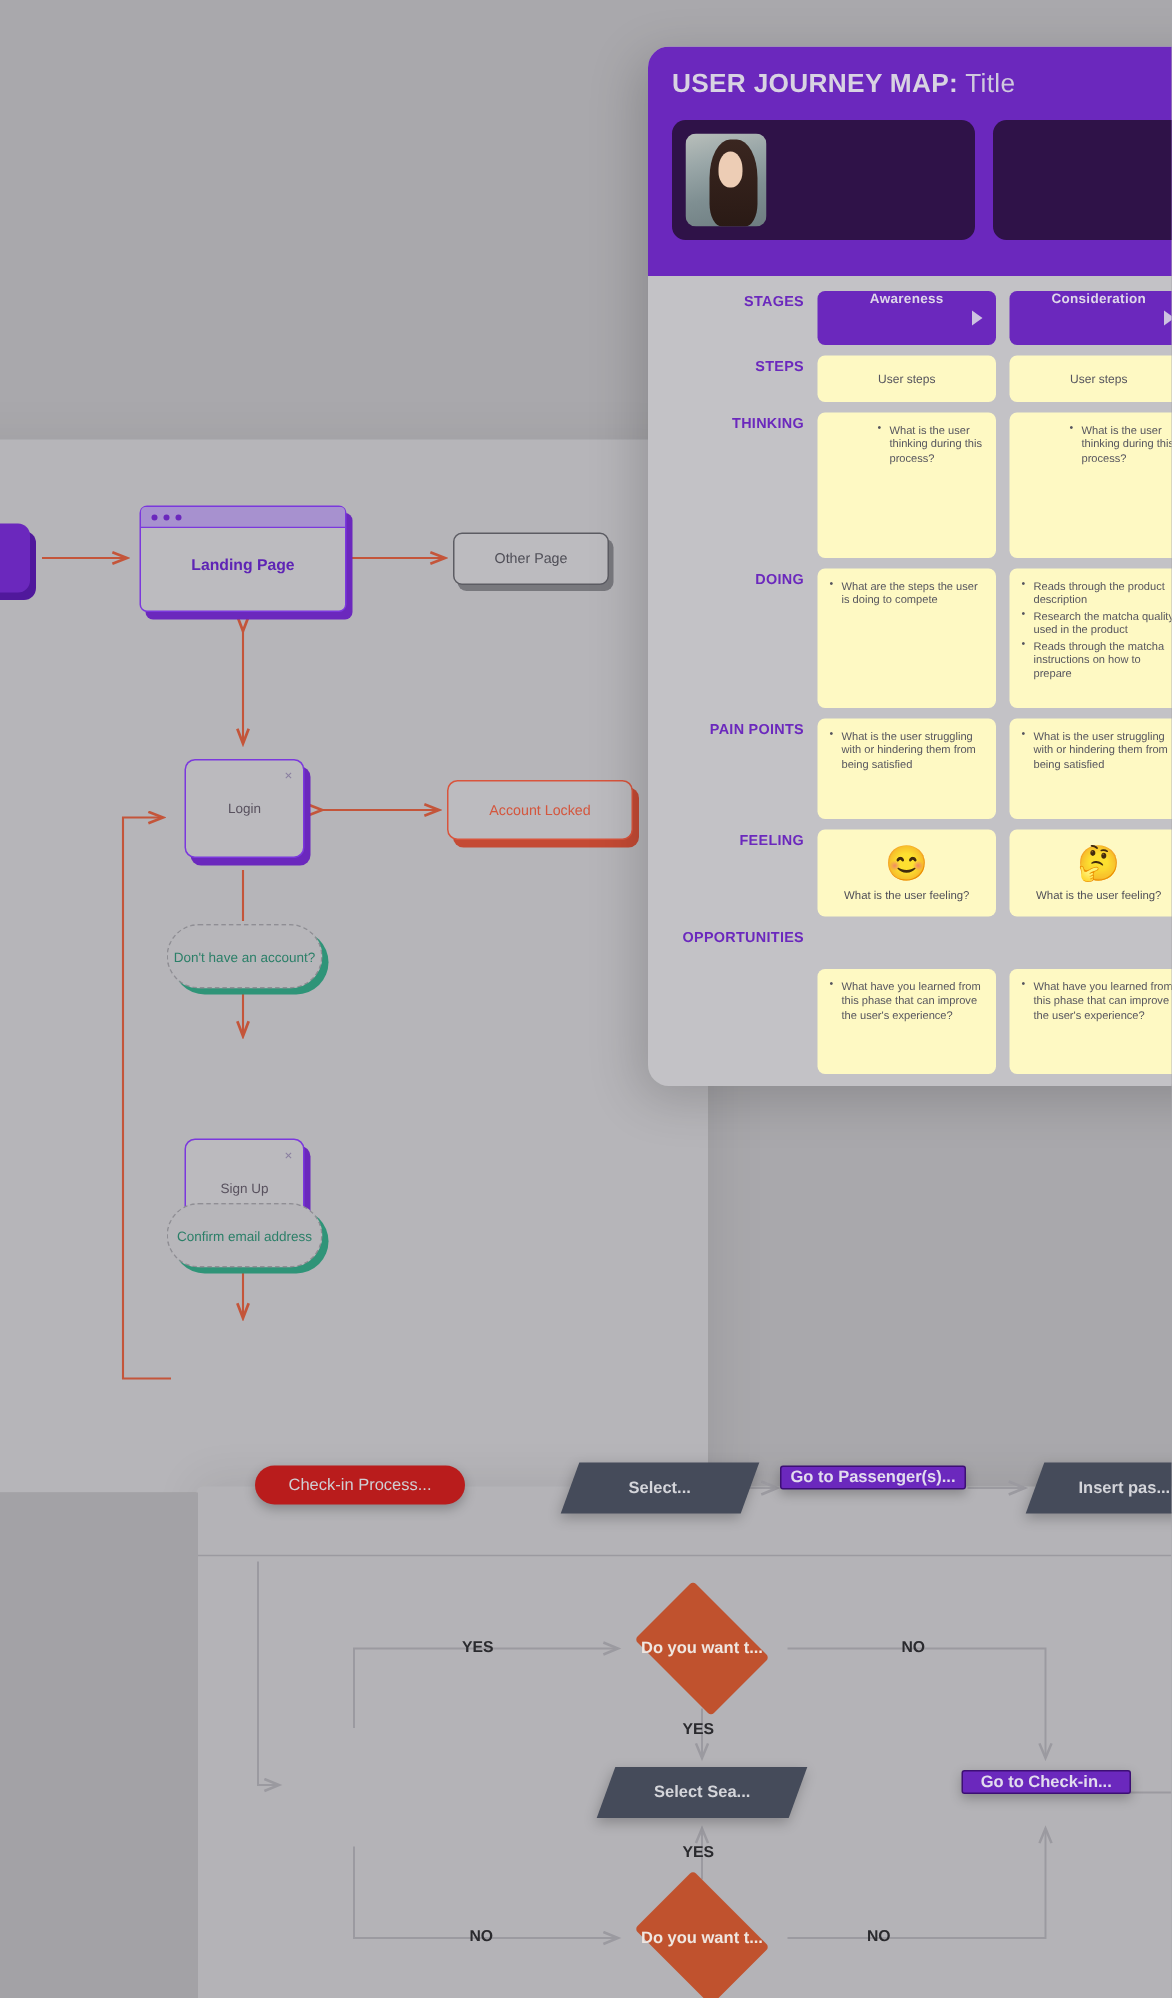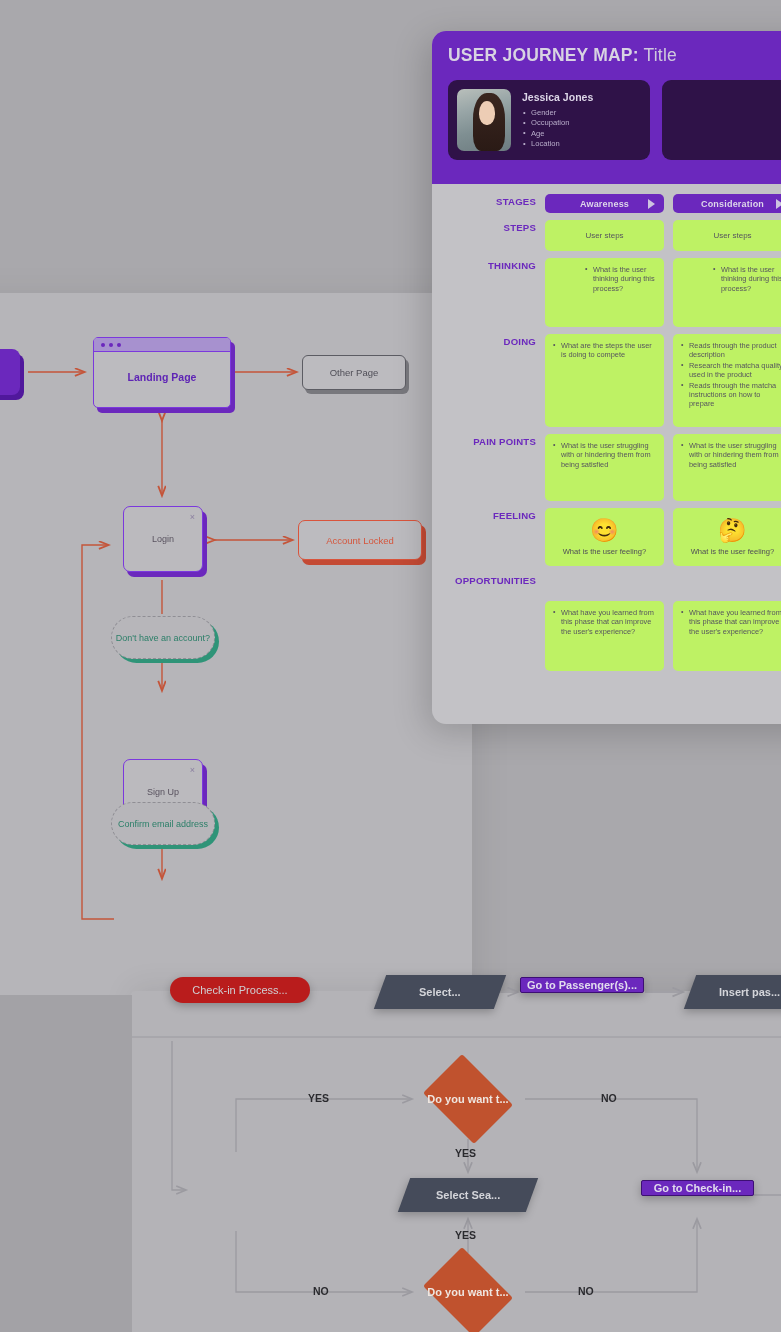--- a/index.html
+++ b/index.html
@@ -74,42 +74,42 @@
   .persona-attrs li:before{ content:"•"; position:absolute; left:1px; top:-.5px; }
 
   
   .ujm-grid{ padding:10px 0 0 0; position:relative; }
   .grid-row{ display:flex; align-items:flex-start; margin-bottom:7px; }
   .row-label{
     width:113px; flex:0 0 113px; text-align:right; padding-right:9px;
     color:#6b28bd; font-size:9.6px; font-weight:bold; letter-spacing:.2px; padding-top:2px;
   }
   .cells{ display:flex; gap:9px; }
-  .cell{ width:119px; flex:0 0 119px; border-radius:5px; background:#bef264; }
+  .cell{ width:119px; flex:0 0 119px; border-radius:5px; background:#fef9c3; }
 
   .stage-chip{
-    background:#6b28bd; height:19px; border-radius:5px;
-    display:flex; align-items:center; justify-content:center; position:relative;
+    background:#6b28bd; height:36px; border-radius:5px;
+    display:flex; justify-content:center; position:relative;
     color:#ded7ea; font-size:9px; font-weight:bold; letter-spacing:.2px;
   }
   .stage-chip .chev{
     position:absolute; right:9px; top:50%; transform:translateY(-50%);
     width:0;height:0;border-left:7px solid #cdc3e0;border-top:5px solid transparent;border-bottom:5px solid transparent;
   }
   .steps-cell{
     height:31px; display:flex; align-items:center; justify-content:center;
     color:#56555e; font-size:8px;
   }
   .note-cell{ padding:7px 8px; }
   .note-cell ul{ list-style:none; }
   .note-cell li{
     color:#56555e; font-size:7.4px; line-height:9.4px; position:relative; padding-left:8px; margin-bottom:1px;
   }
   .note-cell li:before{ content:"•"; position:absolute; left:0; top:-1px; font-size:7px; }
-  .h-thinking{ height:69px;padding-left:40px; }
+  .h-thinking{ height:97px;padding-left:40px; }
   .h-doing{ height:93px; }
   .h-pain{ height:67px; }
   .h-feeling{ height:58px; display:flex; flex-direction:column; align-items:center; justify-content:center; gap:5px;}
   .h-opp{ height:70px;margin-top:28px; }
   .emoji{ font-size:23px; line-height:23px; }
   .feel-cap{ color:#4f4e57; font-size:7.6px; }
 
   
   .node{ position:absolute; }
   .win{
@@ -324,29 +324,20 @@
   <div class="b-lbl" style="left:578px; top:1285px;">NO</div>
 
   <div class="scrim-left"></div>
 
   <div class="ujm">
     <div class="ujm-header">
       <div class="ujm-title"><span>USER JOURNEY MAP:</span><span class="sub"> Title</span></div>
       <div class="persona-row">
         <div class="persona-card">
           <div class="persona-photo"></div>
-          <div class="persona-info">
-            <div class="persona-name">Jessica Jones</div>
-            <ul class="persona-attrs">
-              <li>Gender</li>
-              <li>Occupation</li>
-              <li>Age</li>
-              <li>Location</li>
-            </ul>
-          </div>
         </div>
         <div class="persona-card" style="width:202px;"></div>
       </div>
     </div>
 
     <div class="ujm-grid">
 
       <div class="grid-row">
         <div class="row-label">STAGES</div>
         <div class="cells">

